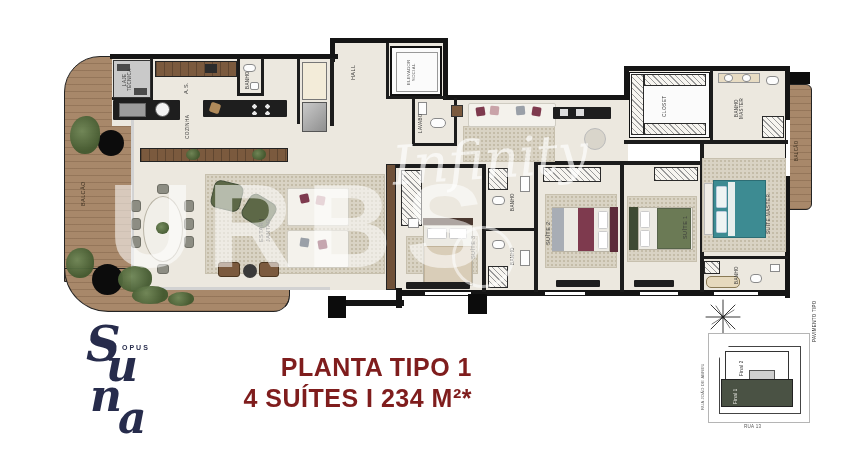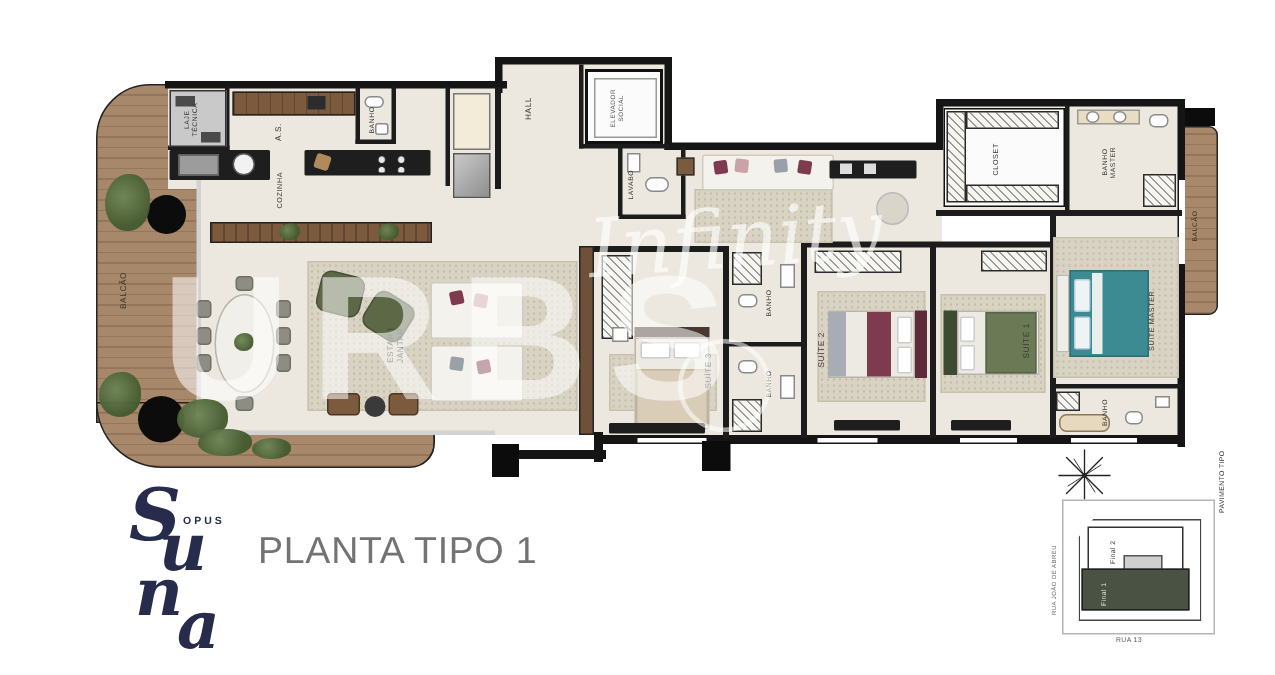--- a/index.html
+++ b/index.html
@@ -43,21 +43,21 @@
   .bed .mat{position:absolute;inset:0;background:#eceae3;border:1px solid #b9b4a6;box-sizing:border-box;}
   
   .wm-brand{position:absolute;font-weight:bold;color:rgba(255,255,255,.55);letter-spacing:14px;
             font-size:118px;font-family:"Liberation Sans",sans-serif;}
   .wm-script{position:absolute;font-family:"DejaVu Serif",serif;font-style:italic;
              color:rgba(255,255,255,.65);font-size:54px;transform:rotate(-4deg);}
   .wm-circle{position:absolute;width:56px;height:56px;border:3px solid rgba(255,255,255,.55);border-radius:50%;}
   
   .logo-letter{position:absolute;font-family:"DejaVu Serif",serif;font-style:italic;font-weight:bold;color:#272c4c;}
   .logo-opus{position:absolute;font-size:7px;letter-spacing:2px;color:#272c4c;font-weight:bold;}
-  .title-line{font-weight:normal;color:#737373;font-size:25px;letter-spacing:.5px;line-height:1.25;}
+  .title-line{font-weight:bold;color:#7f1d1d;font-size:25px;letter-spacing:.5px;line-height:1.25;text-align:right;}
   .footnote{font-size:8.5px;color:#3c3c3c;margin-top:5px;letter-spacing:.2px;}
   .keymap-box{position:absolute;border:1px solid #b5b5b5;background:#fff;}
   .km-lbl{position:absolute;font-size:4.5px;color:#555;letter-spacing:.3px;}
   .km-vlbl{position:absolute;font-size:4.5px;color:#555;letter-spacing:.3px;
            writing-mode:vertical-rl;transform:rotate(180deg);}
 </style>
 </head>
 <body>
 
 <div class="canvas">
@@ -294,20 +294,21 @@
   <div class="abs" style="left:62px;top:322px;width:120px;height:125px;">
     <span class="logo-letter" style="left:24px;top:-6px;font-size:48px;">S</span>
     <span class="logo-opus" style="left:60px;top:22px;">OPUS</span>
     <span class="logo-letter" style="left:44px;top:18px;font-size:44px;">u</span>
     <span class="logo-letter" style="left:28px;top:48px;font-size:44px;">n</span>
     <span class="logo-letter" style="left:56px;top:70px;font-size:44px;">a</span>
   </div>
 
   <div class="abs" style="left:172px;top:352px;width:300px;">
     <div class="title-line">PLANTA TIPO 1</div>
+    <div class="title-line">4 SUÍTES I 234 M²*</div>
   </div>
 
   <svg class="abs" style="left:702px;top:296px;" width="42" height="42" viewBox="0 0 42 42">
     <g stroke="#222" stroke-width="0.9" stroke-linecap="round">
       <line x1="21" y1="4" x2="21" y2="38"></line>
       <line x1="4" y1="21" x2="38" y2="21"></line>
       <line x1="9" y1="9" x2="33" y2="33"></line>
       <line x1="33" y1="9" x2="9" y2="33"></line>
       <line x1="21" y1="21" x2="32" y2="14" stroke-width="0.6"></line>
       <line x1="21" y1="21" x2="10" y2="28" stroke-width="0.6"></line>

